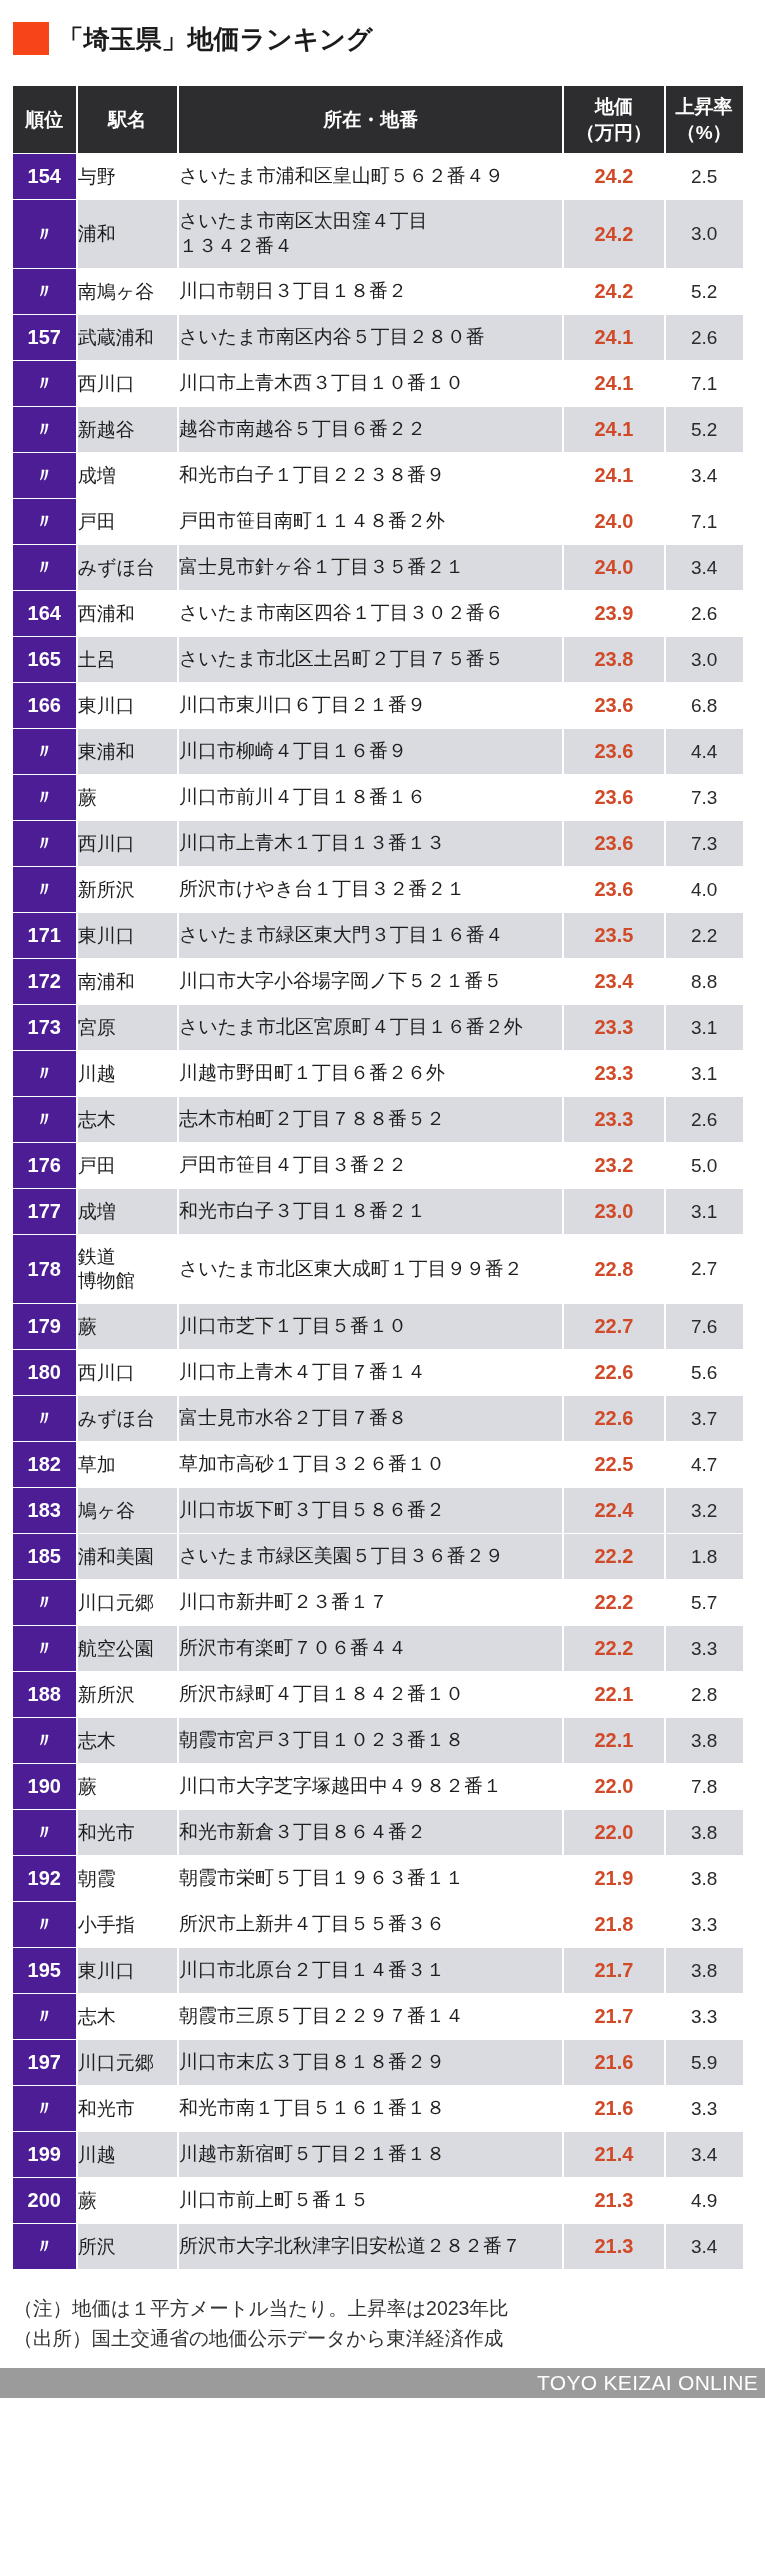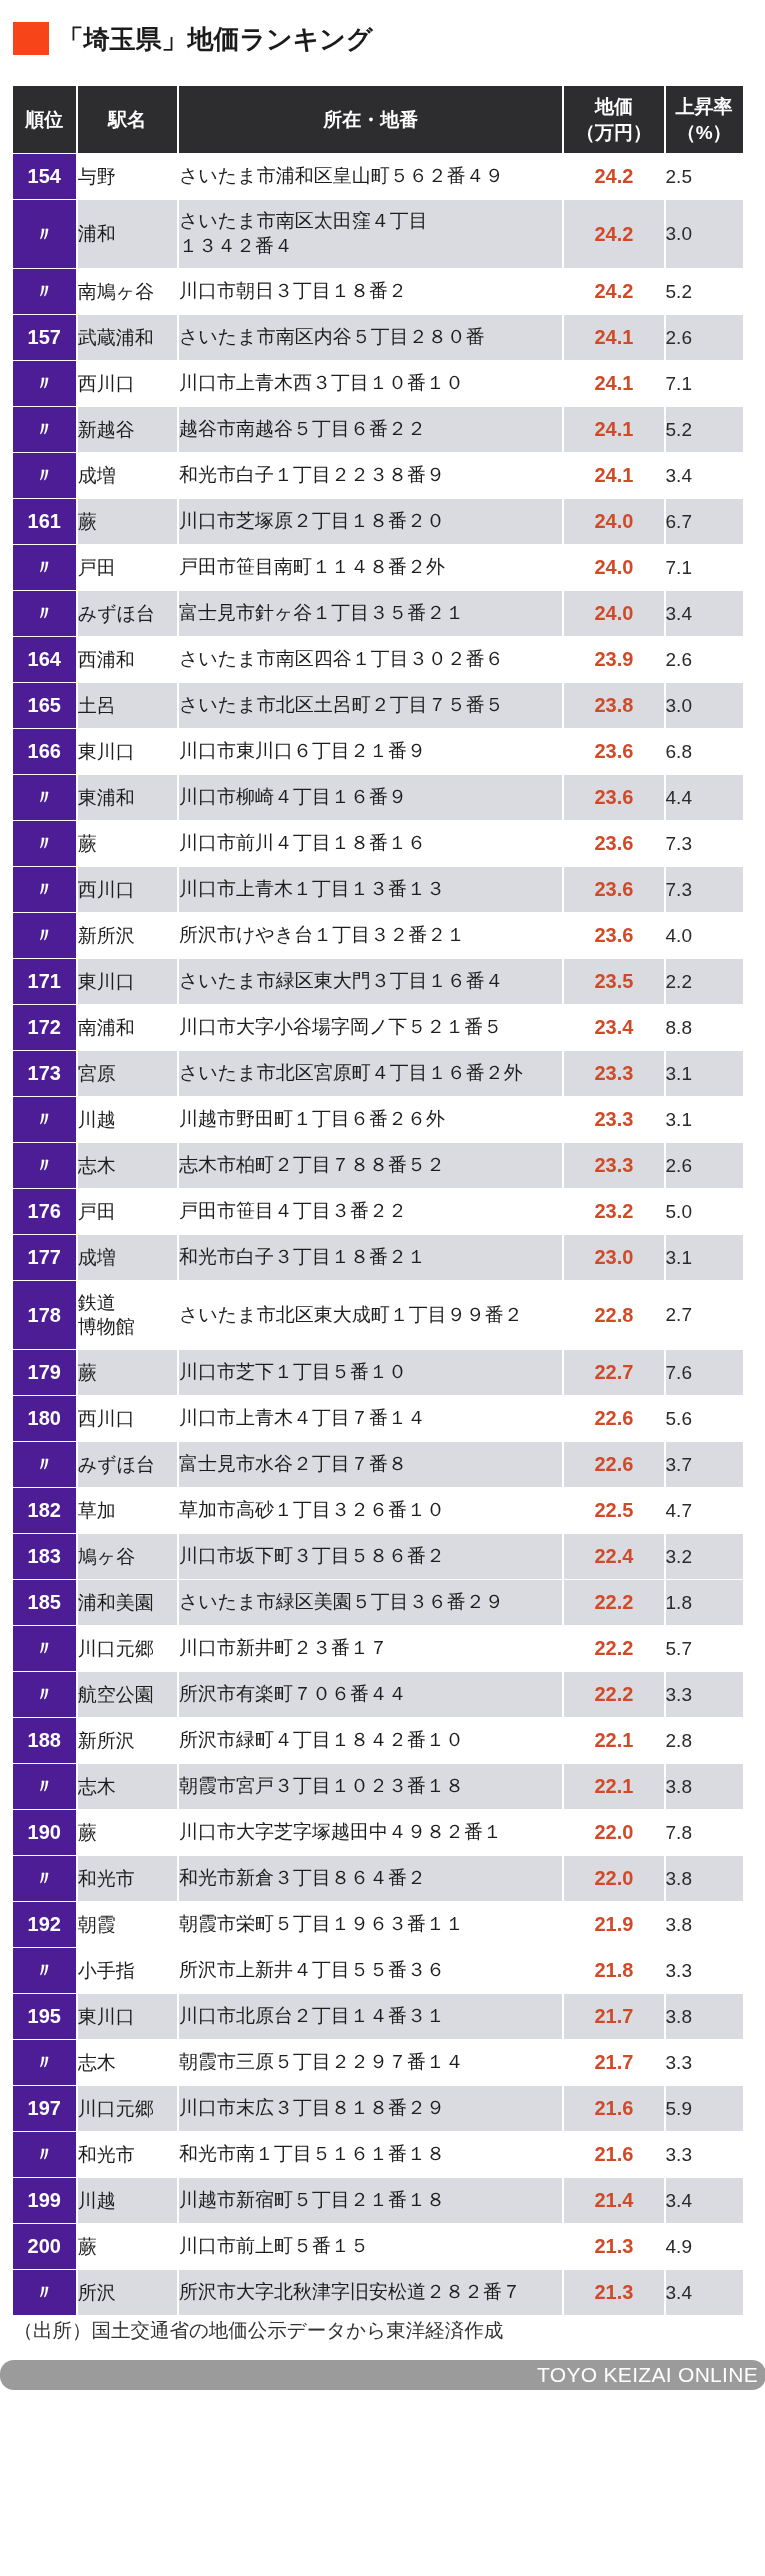--- a/index.html
+++ b/index.html
@@ -33,31 +33,31 @@
   .ranking-table tbody tr.tall { height: 68px; }
   .cell-rank {
     background: #4c1d95; color: #ffffff;
     font-weight: bold; font-size: 20px; text-align: center;
   }
   .row-white .data-cell { background: #ffffff; }
   .row-gray  .data-cell { background: #d9dbe0; }
   .cell-station { font-size: 19px; color: #1d1d1d; padding-left: 13.4px; white-space: pre-line; line-height: 1.25; }
   .cell-location { font-size: 19px; color: #1d1d1d; padding-left: 16px; white-space: pre-line; line-height: 1.3; }
   .cell-price { font-size: 20px; font-weight: bold; color: #d14a28; text-align: center; }
-  .cell-rate  { font-size: 19px; color: #2a2a2a; text-align: left; }
+  .cell-rate  { font-size: 19px; color: #2a2a2a; text-align: center; }
 
   
   .note { margin: 0; padding-left: 13.4px; font-size: 19.5px; color: #333333; line-height: 29.6px; }
   .note-first { margin-top: 24px; }
 
   
   .footer-bar {
     margin-top: 14.8px; height: 29.6px; background: #9b9b9b;
     display: flex; align-items: center; justify-content: flex-end;
-    padding-right: 8px; box-sizing: border-box; border-radius: 14px;
+    padding-right: 8px; box-sizing: border-box;
   }
   .footer-brand { color: #ffffff; font-size: 21px; letter-spacing: 0.3px; }
 </style>
 </head>
 <body>
 
 <div class="page">
 
   <div class="title-row">
     <span class="title-square"></span>
@@ -127,27 +127,20 @@
     <td class="cell-price data-cell">24.1</td>
     <td class="cell-rate data-cell">5.2</td>
   </tr>
         <tr class="row-white">
     <td class="cell-rank">〃</td>
     <td class="cell-station data-cell">成増</td>
     <td class="cell-location data-cell">和光市白子１丁目２２３８番９</td>
     <td class="cell-price data-cell">24.1</td>
     <td class="cell-rate data-cell">3.4</td>
   </tr>
-        <tr class="row-gray">
-    <td class="cell-rank">161</td>
-    <td class="cell-station data-cell">蕨</td>
-    <td class="cell-location data-cell">川口市芝塚原２丁目１８番２０</td>
-    <td class="cell-price data-cell">24.0</td>
-    <td class="cell-rate data-cell">6.7</td>
-  </tr>
         <tr class="row-white">
     <td class="cell-rank">〃</td>
     <td class="cell-station data-cell">戸田</td>
     <td class="cell-location data-cell">戸田市笹目南町１１４８番２外</td>
     <td class="cell-price data-cell">24.0</td>
     <td class="cell-rate data-cell">7.1</td>
   </tr>
         <tr class="row-gray">
     <td class="cell-rank">〃</td>
     <td class="cell-station data-cell">みずほ台</td>
@@ -404,20 +397,21 @@
         <tr class="row-gray">
     <td class="cell-rank">〃</td>
     <td class="cell-station data-cell">所沢</td>
     <td class="cell-location data-cell">所沢市大字北秋津字旧安松道２８２番７</td>
     <td class="cell-price data-cell">21.3</td>
     <td class="cell-rate data-cell">3.4</td>
   </tr>
       </tbody>
   </table>
 
+  <p class="note note-first">（注）地価は１平方メートル当たり。上昇率は2023年比</p>
   <p class="note">（出所）国土交通省の地価公示データから東洋経済作成</p>
 
   <div class="footer-bar">
     <span class="footer-brand">TOYO KEIZAI ONLINE</span>
   </div>
 
 </div>
 
 
 </body></html>

